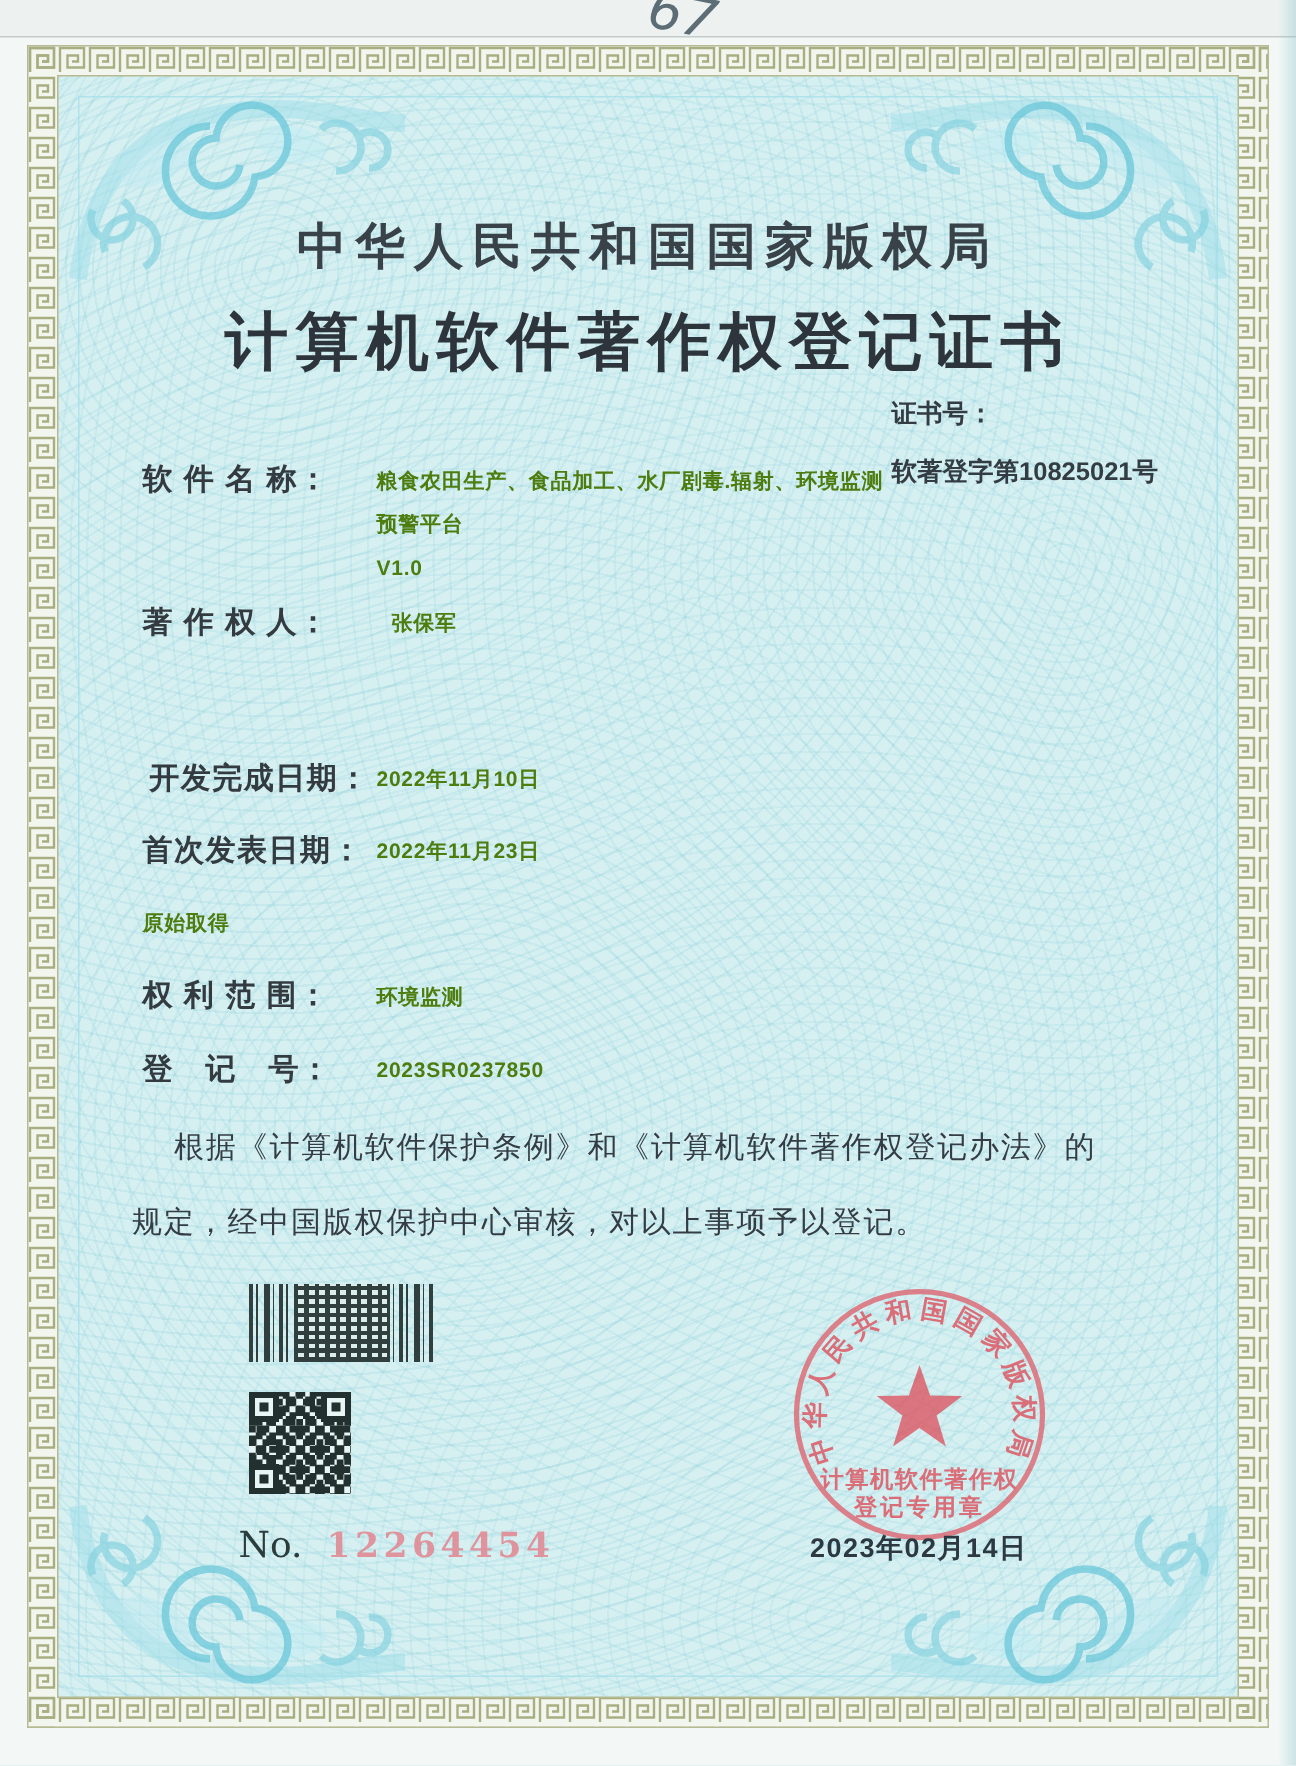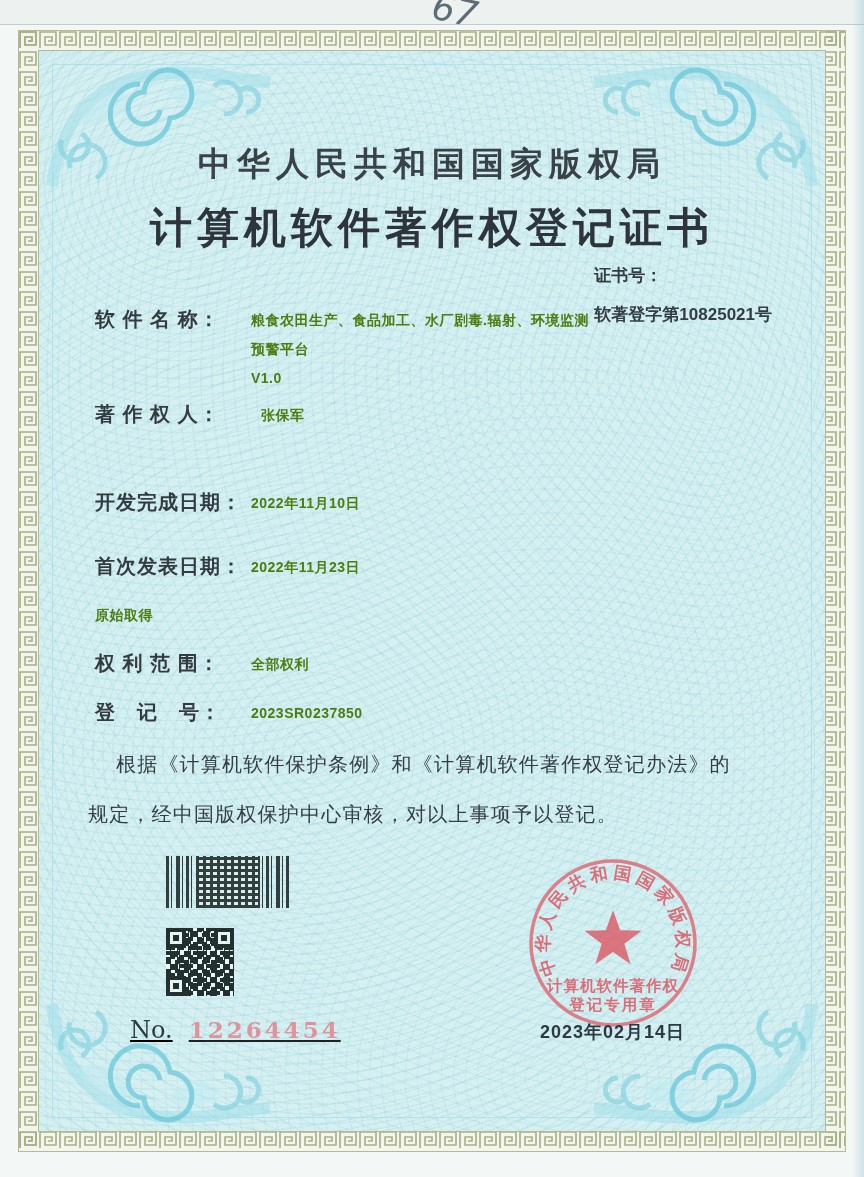--- a/index.html
+++ b/index.html
@@ -56,21 +56,21 @@
   }
 
   .row { position:absolute; left:95px; display:flex; align-items:flex-start; }
   .row .label {
     width:156px; flex:0 0 156px; white-space:pre;
     font-size:20px; font-weight:bold; color:#333b41; letter-spacing:1px;
   }
   .row .value {
     font-size:14px; font-weight:600; color:#4d7c0f; letter-spacing:.5px; line-height:29px;
   }
-  .r0 { top:306px; } .r1 { top:401px;gap:10px; } .r2 { top:489px; }
+  .r0 { top:306px; } .r1 { top:401px;gap:10px; } .r2 { top:505px;text-align:center; }
   .r3 { top:553px; } .r4 { top:601px; } .r5 { top:650px; } .r6 { top:699px; }
 
   .statement-line {
     position:absolute; left:88px; width:700px;
     font-size:20px; font-weight:400; color:#343d45; letter-spacing:1.2px;
   }
   .st0 { top:751px; padding-left:28px; }
   .st1 { top:801px; }
 
   .barcode {
@@ -98,21 +98,21 @@
     background-size:9px 9px, 13px 13px;
     background-position:0 0, 5px 3px;
   }
   .qr-finder {
     position:absolute; width:12px; height:12px;
     border:4px solid #22312f; background:#e7f5f4;
   }
   .qr-finder::after { content:""; position:absolute; inset:3px; background:#22312f; }
   .qf-tl { left:0; top:0; } .qf-tr { right:0; top:0; } .qf-bl { left:0; bottom:0; }
 
-  .serial { position:absolute; left:130px; top:1016px; display:flex; align-items:flex-start;text-decoration:underline; }
+  .serial { position:absolute; left:159px; top:1016px; display:flex; align-items:center; }
   .serial .no-label {
     font-family:"DejaVu Serif","Liberation Serif",serif;
     font-size:24px; color:#2c3b3c;
   }
   .serial .no-value {
     font-family:"DejaVu Serif","Liberation Serif",serif;
     font-size:23px; color:#e2858f; letter-spacing:3px; margin-left:16px; font-weight:bold; opacity:.85;
   }
 
   .seal-svg { position:absolute; left:518px; top:848px; width:190px; height:190px; opacity:.93; }
@@ -206,21 +206,21 @@
       <span class="label">首次发表日期：</span>
       <span class="value">2022年11月23日</span>
     </div>
 
     <div class="row r4">
       <span class="value">原始取得</span>
     </div>
 
     <div class="row r5">
       <span class="label">权 利 范 围：</span>
-      <span class="value">全部权利</span>
+      <span class="value">环境监测</span>
     </div>
 
     <div class="row r6">
       <span class="label">登　记　号：</span>
       <span class="value">2023SR0237850</span>
     </div>
 
     <div class="statement-line st0">根据《计算机软件保护条例》和《计算机软件著作权登记办法》的</div>
     <div class="statement-line st1">规定，经中国版权保护中心审核，对以上事项予以登记。</div>
 

